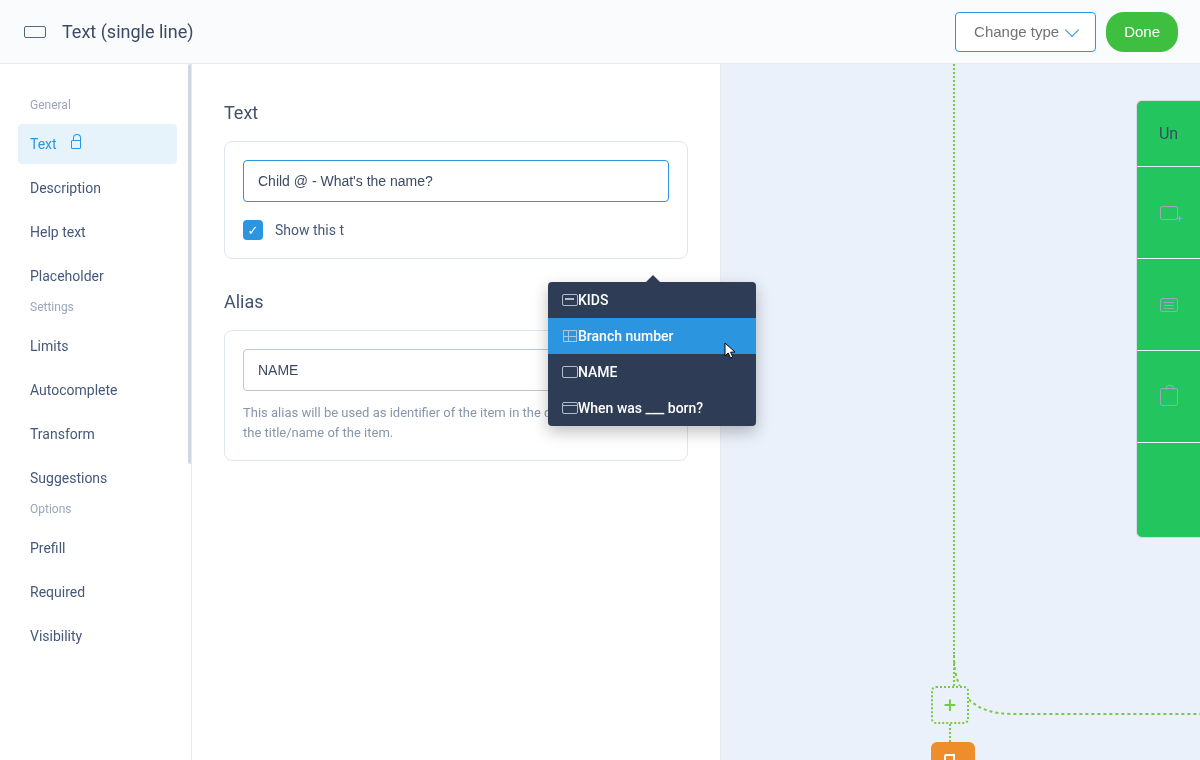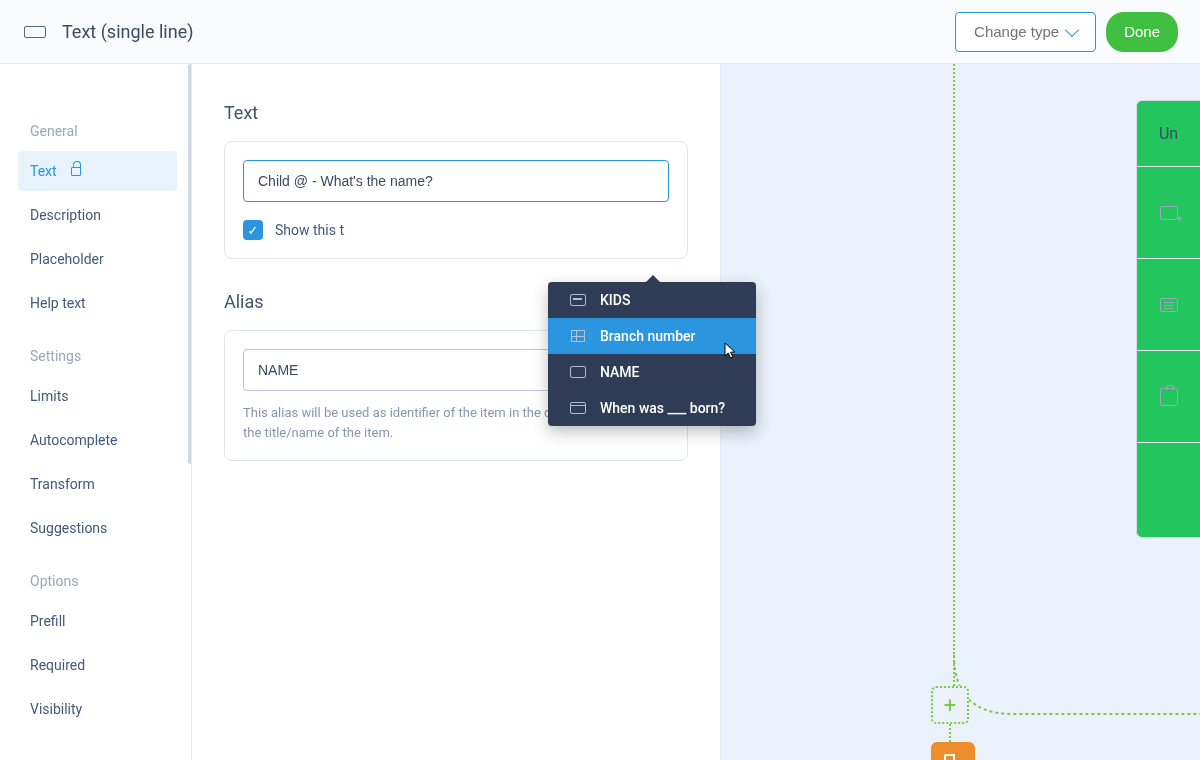--- a/index.html
+++ b/index.html
@@ -13,42 +13,42 @@
   .btn { height: 40px; border-radius: 4px; padding: 0 18px; font-size: 15px; display: inline-flex; align-items: center; gap: 8px; cursor: pointer; border: none; }
   .btn-outline { border: 1px solid #2b95e0; color: #737373; background: #fff; }
   .btn-outline .chev { width: 10px; height: 10px; border-right: 1.5px solid #2b95e0; border-bottom: 1.5px solid #2b95e0; transform: rotate(45deg); margin-top: -4px; }
   .btn-primary { background: #3fbf3f; color: #fff; font-weight: 500; border-radius: 18px; }
 
   .main-split { display: flex; height: calc(760px - 64px); }
 
   
   .left-pane { width: 192px; padding: 34px 14px 0 30px; border-right: 1px solid #e6eaef; position: relative; overflow: hidden; }
   .left-pane .scroll-ind { position: absolute; top: 0; right: -3px; width: 6px; height: 400px; background: #d0d6de; border-radius: 3px; }
-  .nav-group-title { color: #9aa7ba; font-size: 14px; margin-bottom: 12px; margin-top: 25px; }
+  .nav-group-title { color: #9aa7ba; font-size: 12px; margin-bottom: 12px; margin-top: 0; }
   .nav-item { padding: 12px 12px; color: #45587a; border-radius: 4px; margin-left: -12px; margin-bottom: 4px; display: flex; align-items: center; gap: 10px; cursor: pointer; }
   .nav-item.active { background: #e6f3fb; color: #2b95e0; }
   .lock-icon { width: 10px; height: 9px; border: 1.3px solid #2b95e0; border-radius: 1px; position: relative; margin-left: 4px; }
   .lock-icon::before { content: ""; position: absolute; top: -7px; left: 1px; width: 6px; height: 6px; border: 1.3px solid #2b95e0; border-bottom: none; border-radius: 4px 4px 0 0; }
 
   
   .form-pane { flex: 0 0 528px; padding: 38px 32px; position: relative; }
   .section-title { font-size: 18px; color: #42536e; margin-bottom: 18px; }
   .panel { border: 1px solid #dfe5ec; border-radius: 8px; padding: 18px; margin-bottom: 32px; }
   .text-input { width: 100%; border: 1px solid #b9c6d6; border-radius: 4px; padding: 12px 14px; font-size: 14px; color: #3d4a63; background: #fff; }
   .text-input.focus { border-color: #2b95e0; }
   .chk-row { display: flex; align-items: center; gap: 12px; margin-top: 18px; }
   .chk-box { width: 20px; height: 20px; border-radius: 4px; background: #2b95e0; display: flex; align-items: center; justify-content: center; cursor: pointer; }
   .chk-box .mark { color: #fff; font-size: 13px; }
   .chk-label { color: #45587a; }
   .alias-note { color: #8896ab; font-size: 13px; line-height: 1.5; margin-top: 12px; }
 
   
   .popover { position: absolute; top: 218px; left: 356px; width: 208px; background: #2e3d55; border-radius: 4px; box-shadow: 0 6px 16px rgba(0,0,0,0.25); color: #fff; z-index: 20; overflow: visible; }
   .popover::before { content: ""; position: absolute; top: -7px; left: 98px; width: 0; height: 0; border-left: 7px solid transparent; border-right: 7px solid transparent; border-bottom: 7px solid #2e3d55; }
-  .pop-item { display: flex; align-items: center; gap: 14px; padding: 10px 22px; cursor: pointer; }
+  .pop-item { display: flex; align-items: center; padding: 10px 14px; cursor: pointer; }
   .pop-item.sel { background: #2b95e0; }
   .pop-icon { width: 16px; height: 14px; opacity: 0.9; display: flex; align-items: center; justify-content: center; }
   .pop-icon .bx { width: 16px; height: 12px; border: 1.3px solid #c0c9d6; border-radius: 2px; position: relative; }
   .pop-icon .bx.small::after { content:""; position:absolute; top:3px; left:2px; width:9px; height:2px; background:#c0c9d6; }
   .pop-icon.cal .bx { border-color:#c0c9d6; }
   .pop-icon.cal .bx::before { content:""; position:absolute; top:2px; left:0; right:0; height:1px; background:#c0c9d6;}
   .pop-icon.grid .g { width:14px; height:12px; border:1.2px solid #c0c9d6; position:relative; }
   .pop-icon.grid .g::before { content:""; position:absolute; left:4px; top:0; bottom:0; width:1px; background:#c0c9d6;}
   .pop-icon.grid .g::after  { content:""; position:absolute; top:5px; left:0; right:0; height:1px; background:#c0c9d6;}
   .pop-label { font-size: 14px; font-weight: 500; }
@@ -94,22 +94,22 @@
 
   <div class="left-pane">
     <div class="scroll-ind"></div>
 
     <div class="nav-group-title">General</div>
     <div class="nav-item active">
       <span>Text</span>
       <span class="lock-icon"></span>
     </div>
     <div class="nav-item">Description</div>
+    <div class="nav-item">Help text</div>
     <div class="nav-item">Placeholder</div>
-    <div class="nav-item">Help text</div>
 
     <div class="nav-group-title">Settings</div>
     <div class="nav-item">Limits</div>
     <div class="nav-item">Autocomplete</div>
     <div class="nav-item">Transform</div>
     <div class="nav-item">Suggestions</div>
 
     <div class="nav-group-title">Options</div>
     <div class="nav-item">Prefill</div>
     <div class="nav-item">Required</div>

